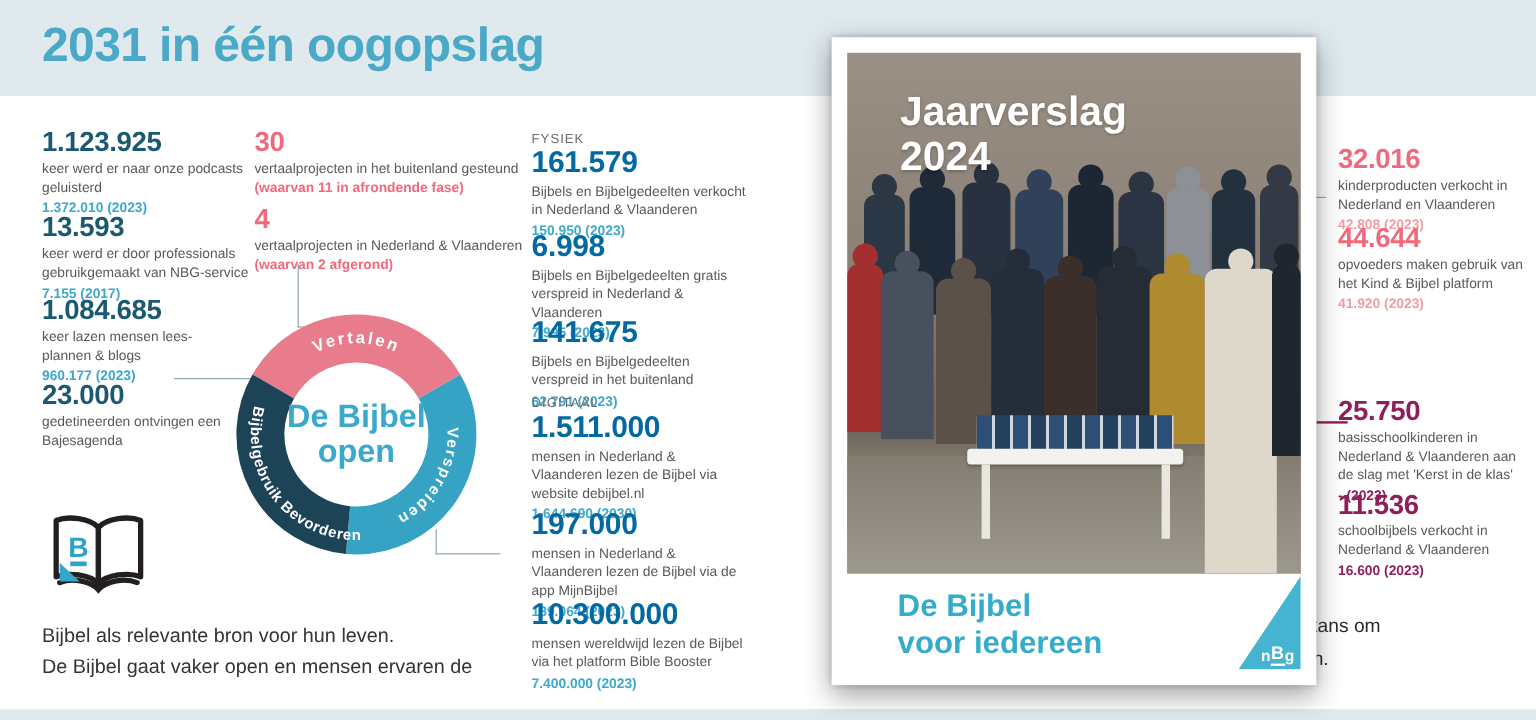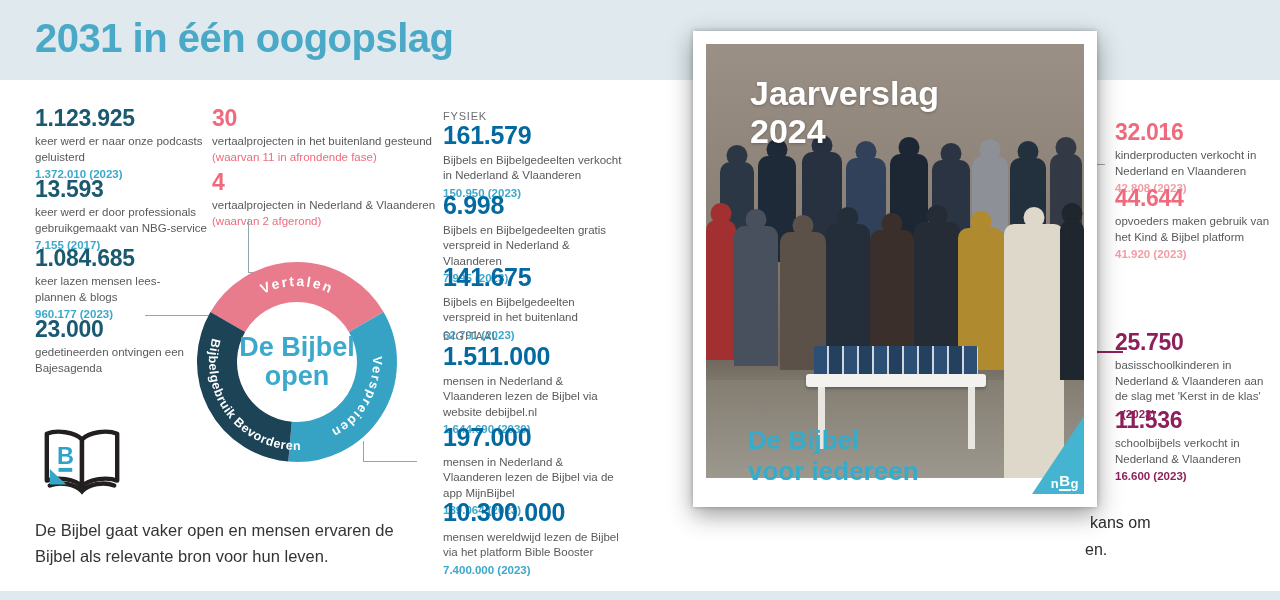--- a/index.html
+++ b/index.html
@@ -23,21 +23,21 @@
   .num-md { font-size:25px; }
   .desc { font-size:11.5px; color:#58595b; line-height:1.35; margin-top:3px; }
   .prev { font-size:11.5px; font-weight:bold; margin-top:2px; line-height:1.3; }
   .c-dark   { color:#1a5970; }
   .c-blue   { color:#0369a1; }
   .c-pink   { color:#f06a7d; }
   .c-purple { color:#8e1f5a; }
   .p-blue   { color:#3ea8cb; }
   .p-pink   { color:#f49ca6; }
   .p-purple { color:#8e1f5a; }
-  .hl-pink  { color:#f06a7d; font-weight:normal; }
+  .hl-pink  { color:#f06a7d; font-weight:bold; }
   .seclabel { position:absolute; font-size:11px; color:#6d6e70; letter-spacing:0.8px; }
 
   
   .line { position:absolute; background:#90a8ac; }
   .line-purple { background:#8e1f5a; }
 
   
   .donut { position:absolute; left:187px; top:252px; }
   .donut-label { fill:#ffffff; font-weight:bold; font-family:"Liberation Sans",sans-serif; }
   .donut-center { fill:#3ba9cb; font-weight:bold; font-family:"Liberation Sans",sans-serif; font-size:27px; }
@@ -47,21 +47,21 @@
 
   
   .footer-text { position:absolute; left:35px; top:518px; font-size:16.5px; color:#343434; line-height:1.55; }
   .footer-text span { display:block; }
 
   
   .fragment { position:absolute; font-size:16px; color:#2b2b2b; z-index:1; }
 
   
   .cover {
-    position:absolute; left:693px; top:31px; width:404px; height:476px;
+    position:absolute; left:693px; top:31px; width:404px; height:540px;
     background:#ffffff; padding:13px; z-index:2;
     box-shadow:0 8px 22px rgba(40,40,40,0.45), 0 0 5px rgba(0,0,0,0.25);
   }
   .photo {
     position:relative; width:378px; height:434px; overflow:hidden;
     background:linear-gradient(180deg,#9a9085 0%, #8a8075 40%, #6f665c 72%, #7d776c 78%, #938d82 100%);
   }
   .floor { position:absolute; left:0; bottom:0; width:100%; height:98px;
     background:linear-gradient(180deg,#837d72,#9d988e); }
   .p { position:absolute; border-radius:10px 10px 0 0; }
@@ -208,22 +208,22 @@
 <svg class="book-icon" width="88" height="88" viewBox="0 0 90 90">
   <path d="M45,20 C38,12 19,10 9,14 L9,62 C19,58 38,60 45,68 Z" fill="#ffffff" stroke="#231f20" stroke-width="4.5" stroke-linejoin="round"></path>
   <path d="M45,20 C52,12 71,10 81,14 L81,62 C71,58 52,60 45,68 Z" fill="#ffffff" stroke="#231f20" stroke-width="4.5" stroke-linejoin="round"></path>
   <path d="M12,67 C22,63 38,65 45,73 C52,65 68,63 78,67" fill="none" stroke="#231f20" stroke-width="4.5" stroke-linecap="round"></path>
   <path d="M12,50 L12,66 L29,66 Z" fill="#35a8c9"></path>
   <text x="28" y="45" text-anchor="middle" font-size="24" font-weight="bold" fill="#2fa3c7" font-family="Liberation Sans, sans-serif">B</text>
   <rect x="21" y="49" width="14" height="4" fill="#2fa3c7"></rect>
 </svg>
 
 <div class="footer-text">
+  <span>Bijbel als relevante bron voor hun leven.</span>
   <span>De Bijbel gaat vaker open en mensen ervaren de</span>
-  <span>Bijbel als relevante bron voor hun leven.</span>
 </div>
 
 <div class="fragment" style="left:1090px;top:514px">kans om</div>
 <div class="fragment" style="left:1085px;top:541px">en.</div>
 
 <div class="cover">
   <div class="photo">
     <div class="floor"></div>
 
     <div class="p" style="left:14px;top:118px;width:34px;height:100px;background:#2c3745"></div>

